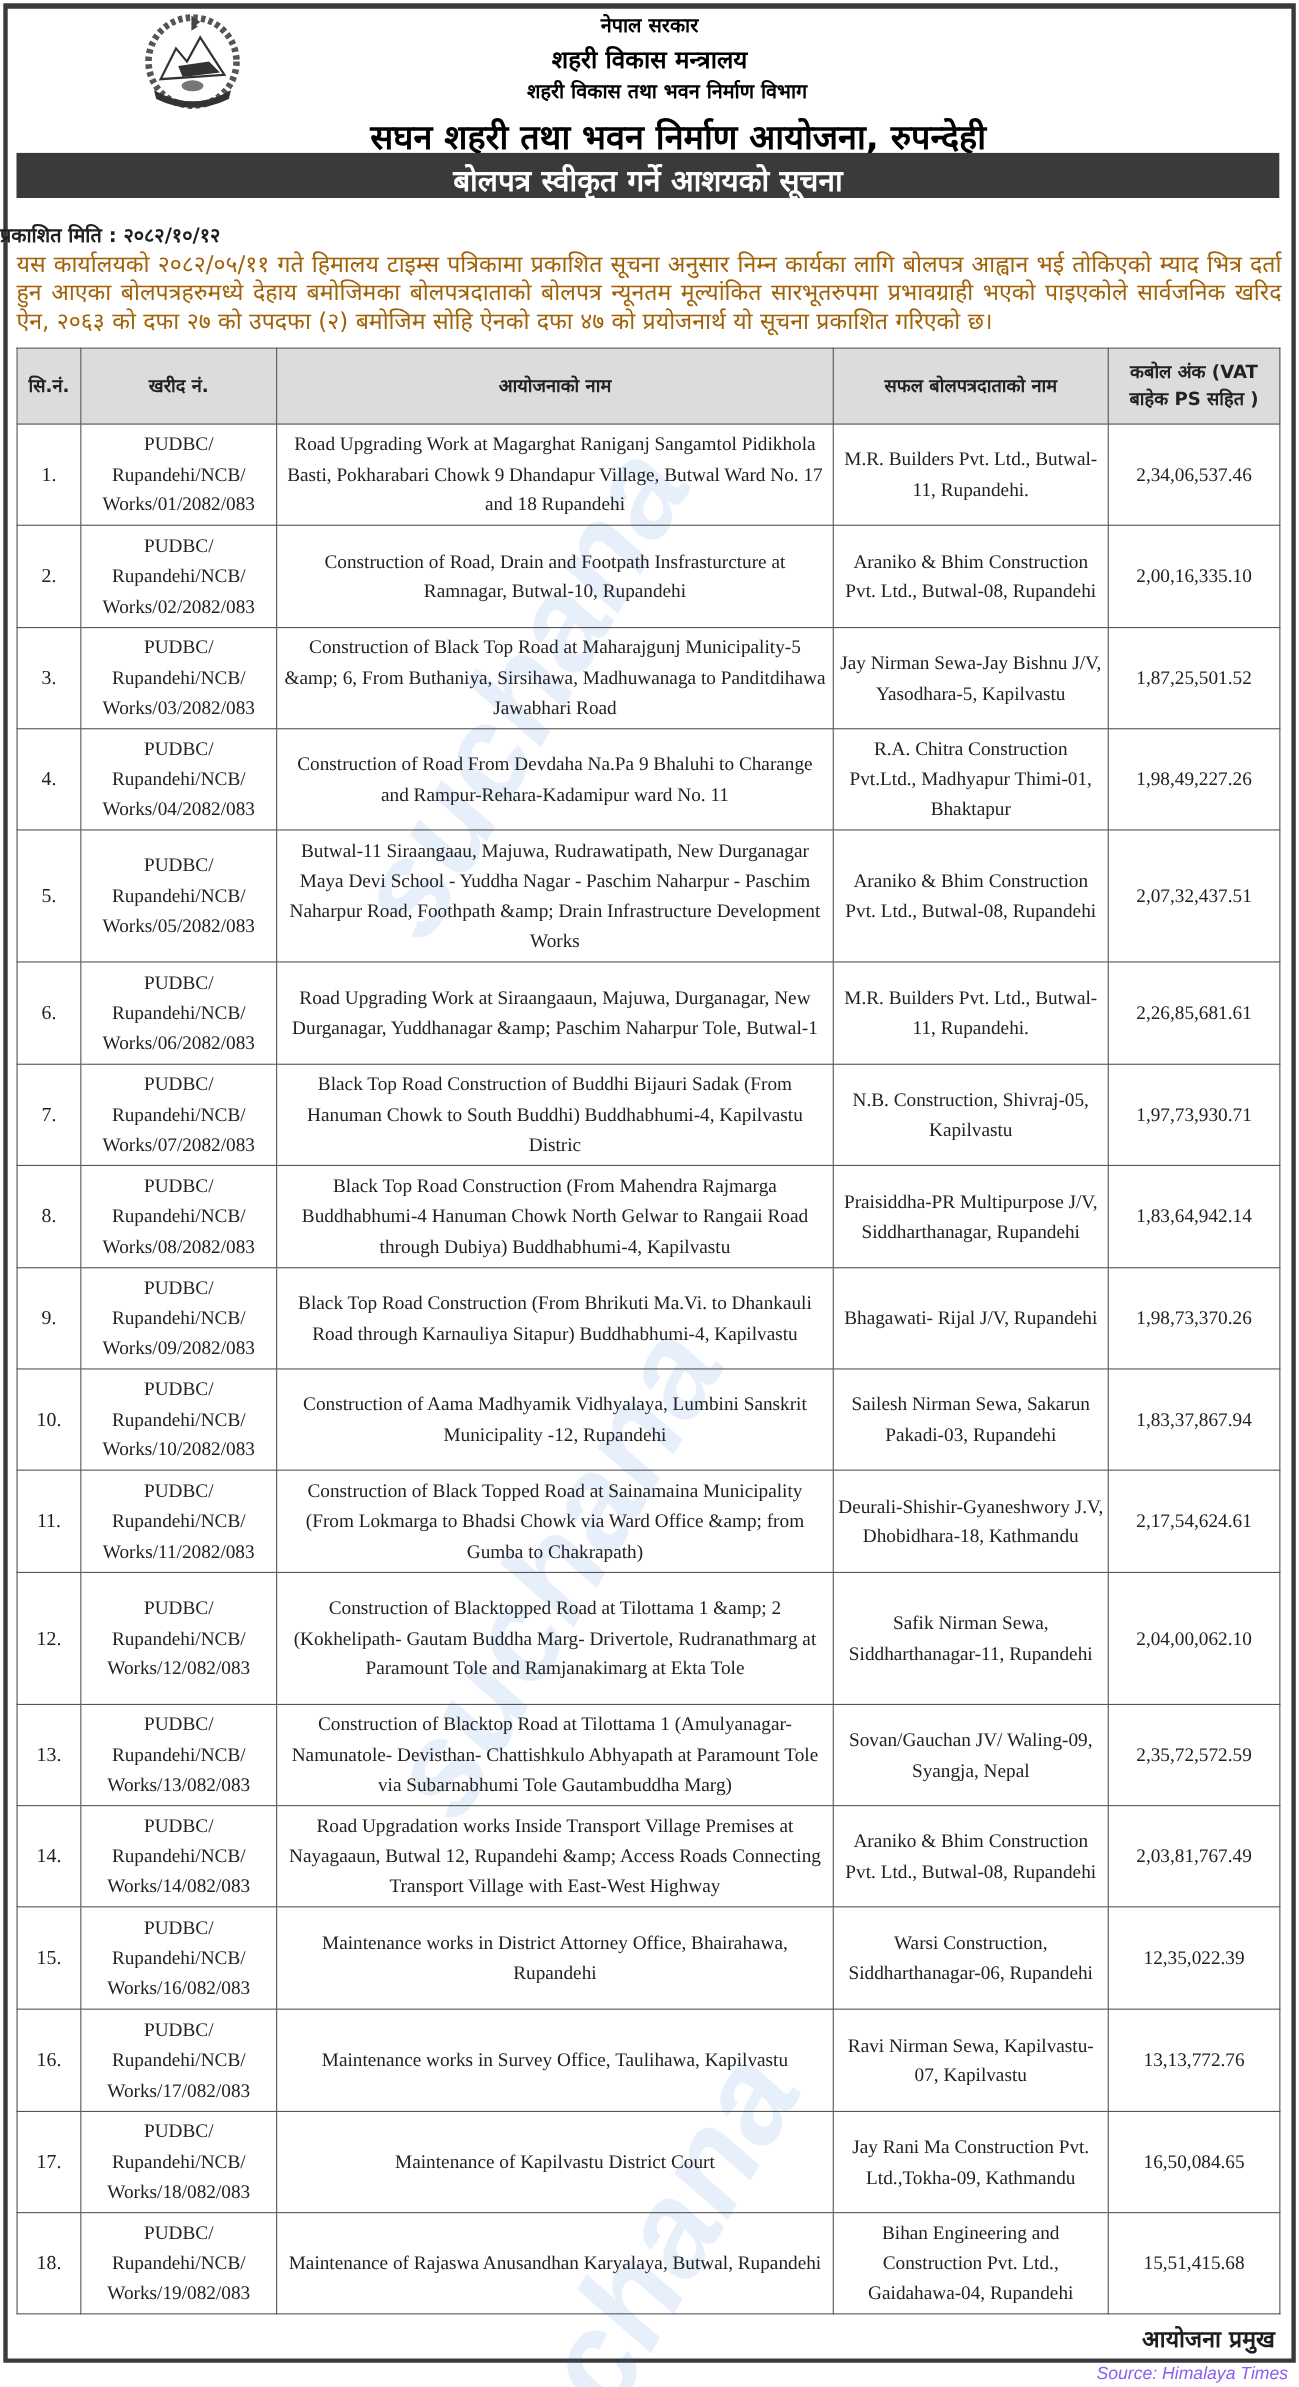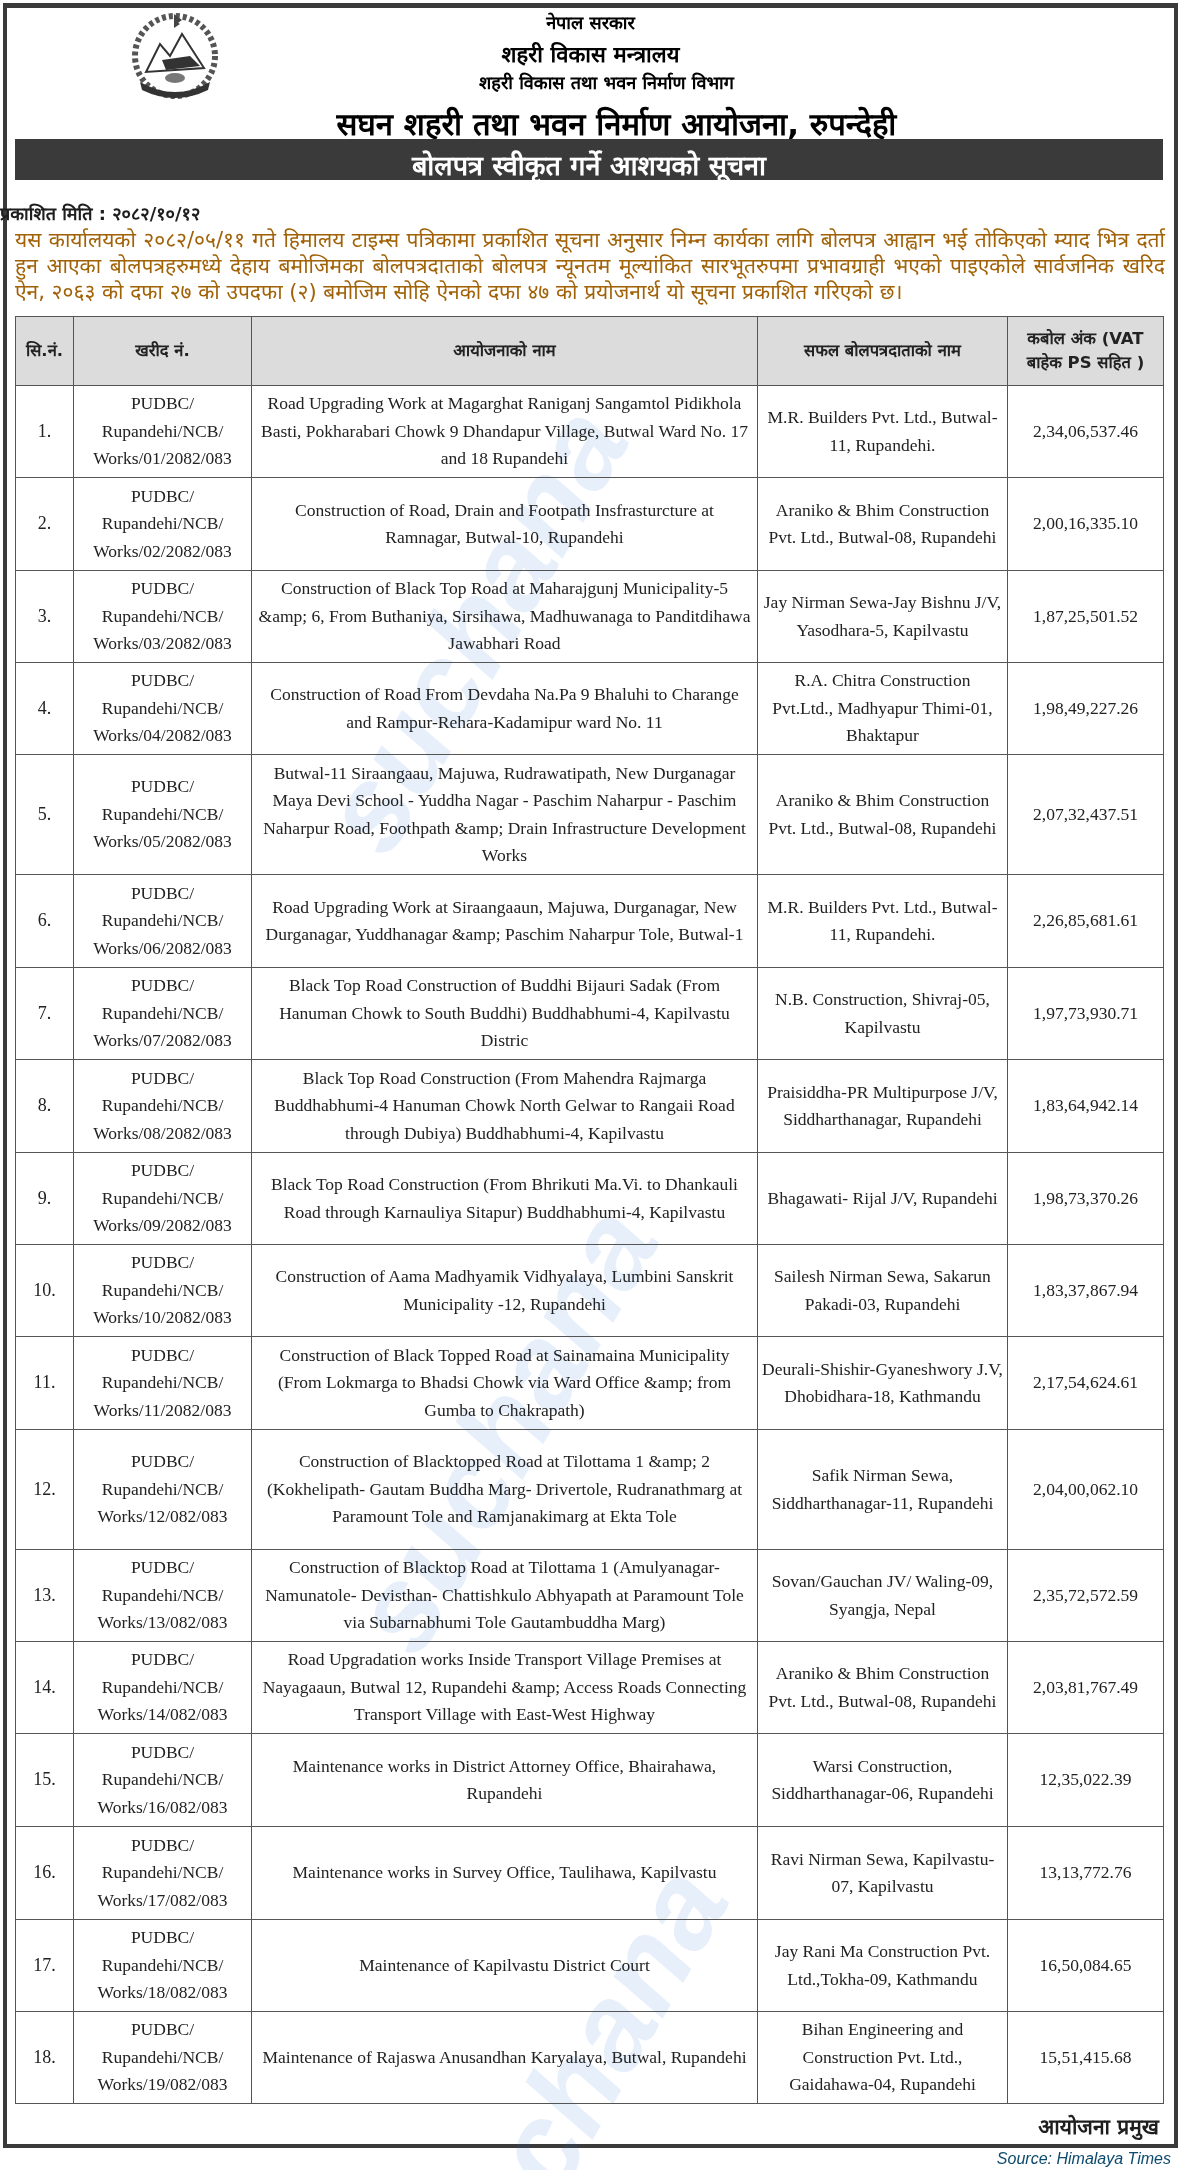--- a/index.html
+++ b/index.html
@@ -30,21 +30,21 @@
   .tbl th { background: #dcdcdc; font-family: "DejaVu Sans", sans-serif; font-weight: bold;
             font-size: 16.5px; height: 68px; line-height: 24px; color: #222; }
   .tbl td { font-size: 17.5px; line-height: 27.5px; color: #222; }
   .tbl td.sn { font-size: 18px; }
   .c1 { width: 58px; } .c2 { width: 178px; } .c3 { width: 506px; }
   .c4 { width: 250px; } .c5 { width: 156px; }
   .signature { position: absolute; right: 22px; top: 2112px;
                font-family: "DejaVu Sans", sans-serif; font-weight: bold; font-size: 21px; }
   .source { position: absolute; right: 10px; top: 2150px;
             font-family: "Liberation Sans", sans-serif; font-style: italic; font-size: 16px;
-            color: #0c4a6e; }
+            color: #8b5cf6; }
   .watermark { position: absolute; pointer-events: none; opacity: 0.10;
                font-family: "Liberation Sans", sans-serif; font-weight: bold; font-style: italic;
                color: #1a6fd6; transform: rotate(-60deg); font-size: 120px; }
 </style>
 </head>
 <body>
 
 <div class="frame"></div>
 
 <svg class="emblem" viewBox="0 0 94 92">

